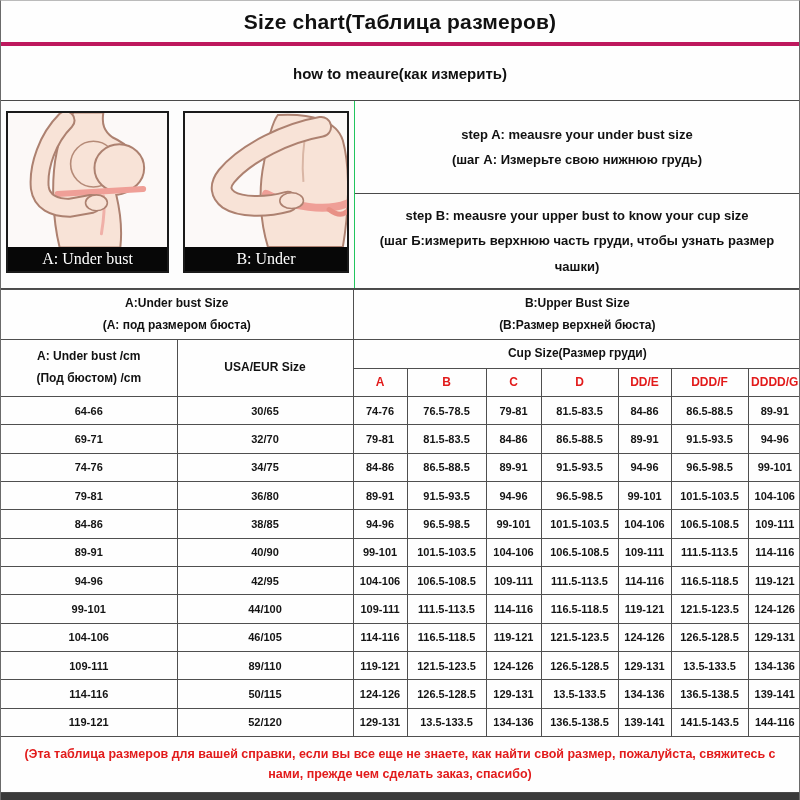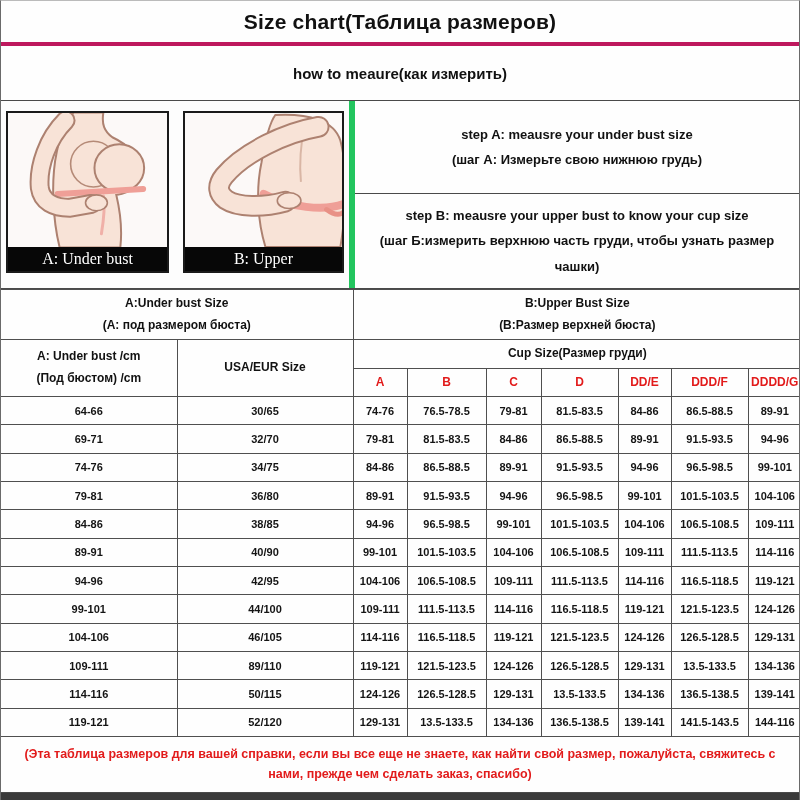--- a/index.html
+++ b/index.html
@@ -32,21 +32,21 @@
   }
 
   
   .measure-section {
     height: 188px; flex: 0 0 188px;
     display: flex;
     border-bottom: 1px solid #4a4a4a;
   }
   .figures {
     width: 354px; flex: 0 0 354px;
-    border-right: 6px solid #22c55e;
+    border-right: 1px solid #22c55e;
     display: flex; gap: 14px;
     padding: 10px 5px 6px 5px;
     background: #fdfdfd;
   }
   .panel {
     border: 2px solid #1a1a1a;
     display: flex; flex-direction: column;
     background: #fcfaf9;
     height: 162px;
   }
@@ -153,21 +153,21 @@
 
             <path d="M86,82 C112,96 148,100 168,92" stroke="#ef9f97" stroke-width="8" fill="none" stroke-linecap="round"></path>
             <path d="M150,98 C158,104 164,104 168,100" stroke="#e89186" stroke-width="5" fill="none" stroke-linecap="round"></path>
 
             <path d="M142,14 C108,20 66,40 46,64 C38,74 40,82 48,88 C60,96 86,96 108,90" fill="none" stroke="#ad8170" stroke-width="22" stroke-linecap="round"></path>
             <path d="M142,14 C108,20 66,40 46,64 C38,74 40,82 48,88 C60,96 86,96 108,90" fill="none" stroke="#f8e3d7" stroke-width="18" stroke-linecap="round"></path>
 
             <ellipse cx="112" cy="89" rx="12" ry="8" fill="#f8e3d7" stroke="#ad8170" stroke-width="1.6"></ellipse>
           </svg>
         </div>
-        <div class="panel-label">B: Upper</div>
+        <div class="panel-label">B: Under</div>
       </div>
 
     </div>
 
     <div class="steps">
       <div class="step step-a">
         <span>step A: meausre your under bust size</span>
         <span>(шаг А: Измерьте свою нижнюю грудь)</span>
       </div>
       <div class="step step-b">

